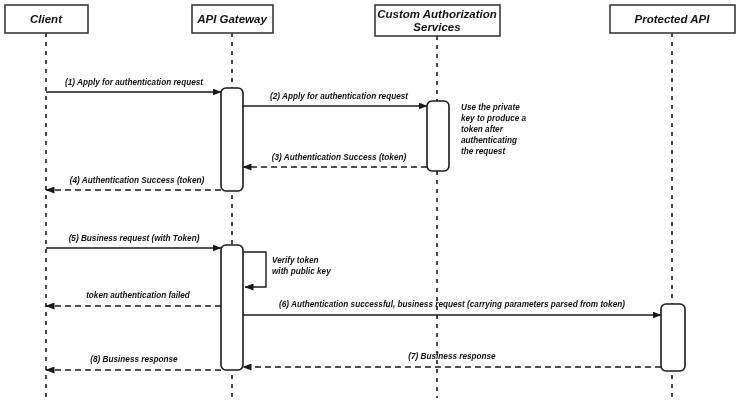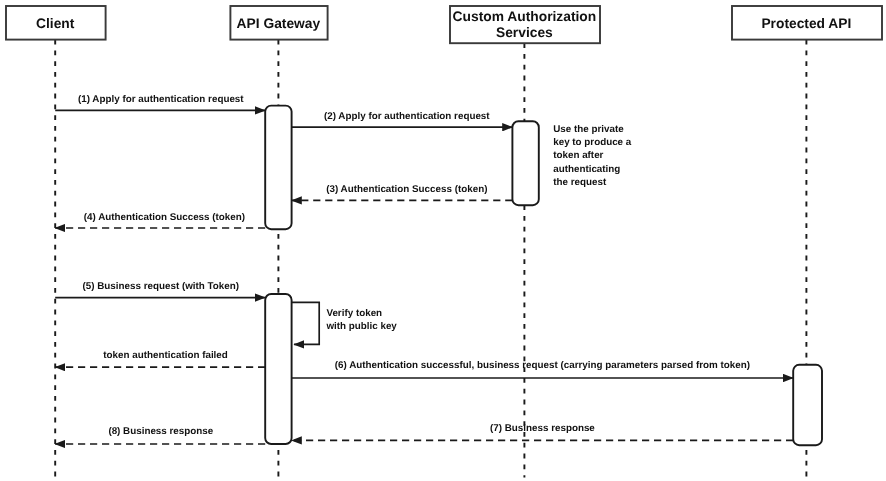--- a/index.html
+++ b/index.html
@@ -9,20 +9,21 @@
   }
   body {
     font-family: "Liberation Sans", sans-serif;
   }
   #diagram-root {
     position: relative;
     width: 738px;
     height: 401px;
     background: #ffffff;
     overflow: hidden;
+    font-style: italic;
   }
   #diagram-svg {
     position: absolute;
     left: 0;
     top: 0;
     width: 738px;
     height: 401px;
   }
   .lifeline-box {
     fill: #ffffff;

